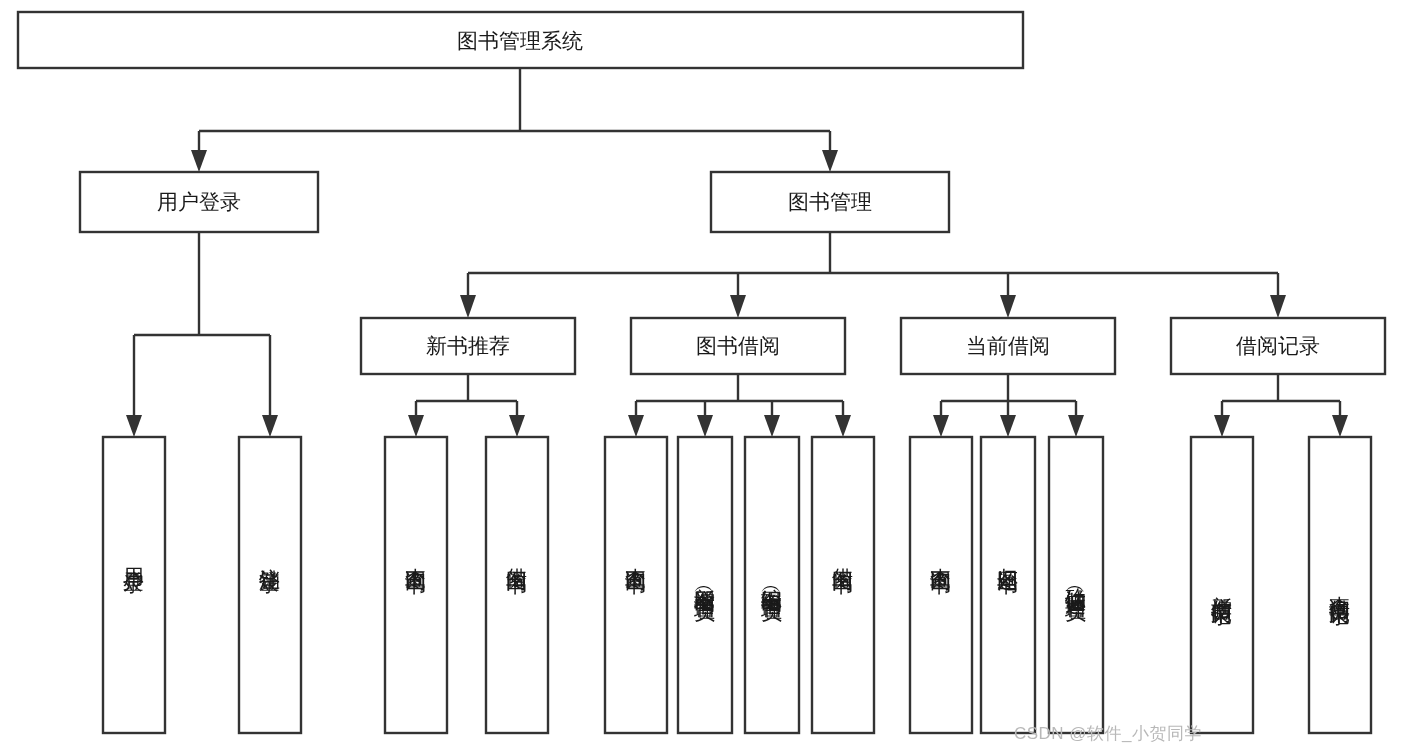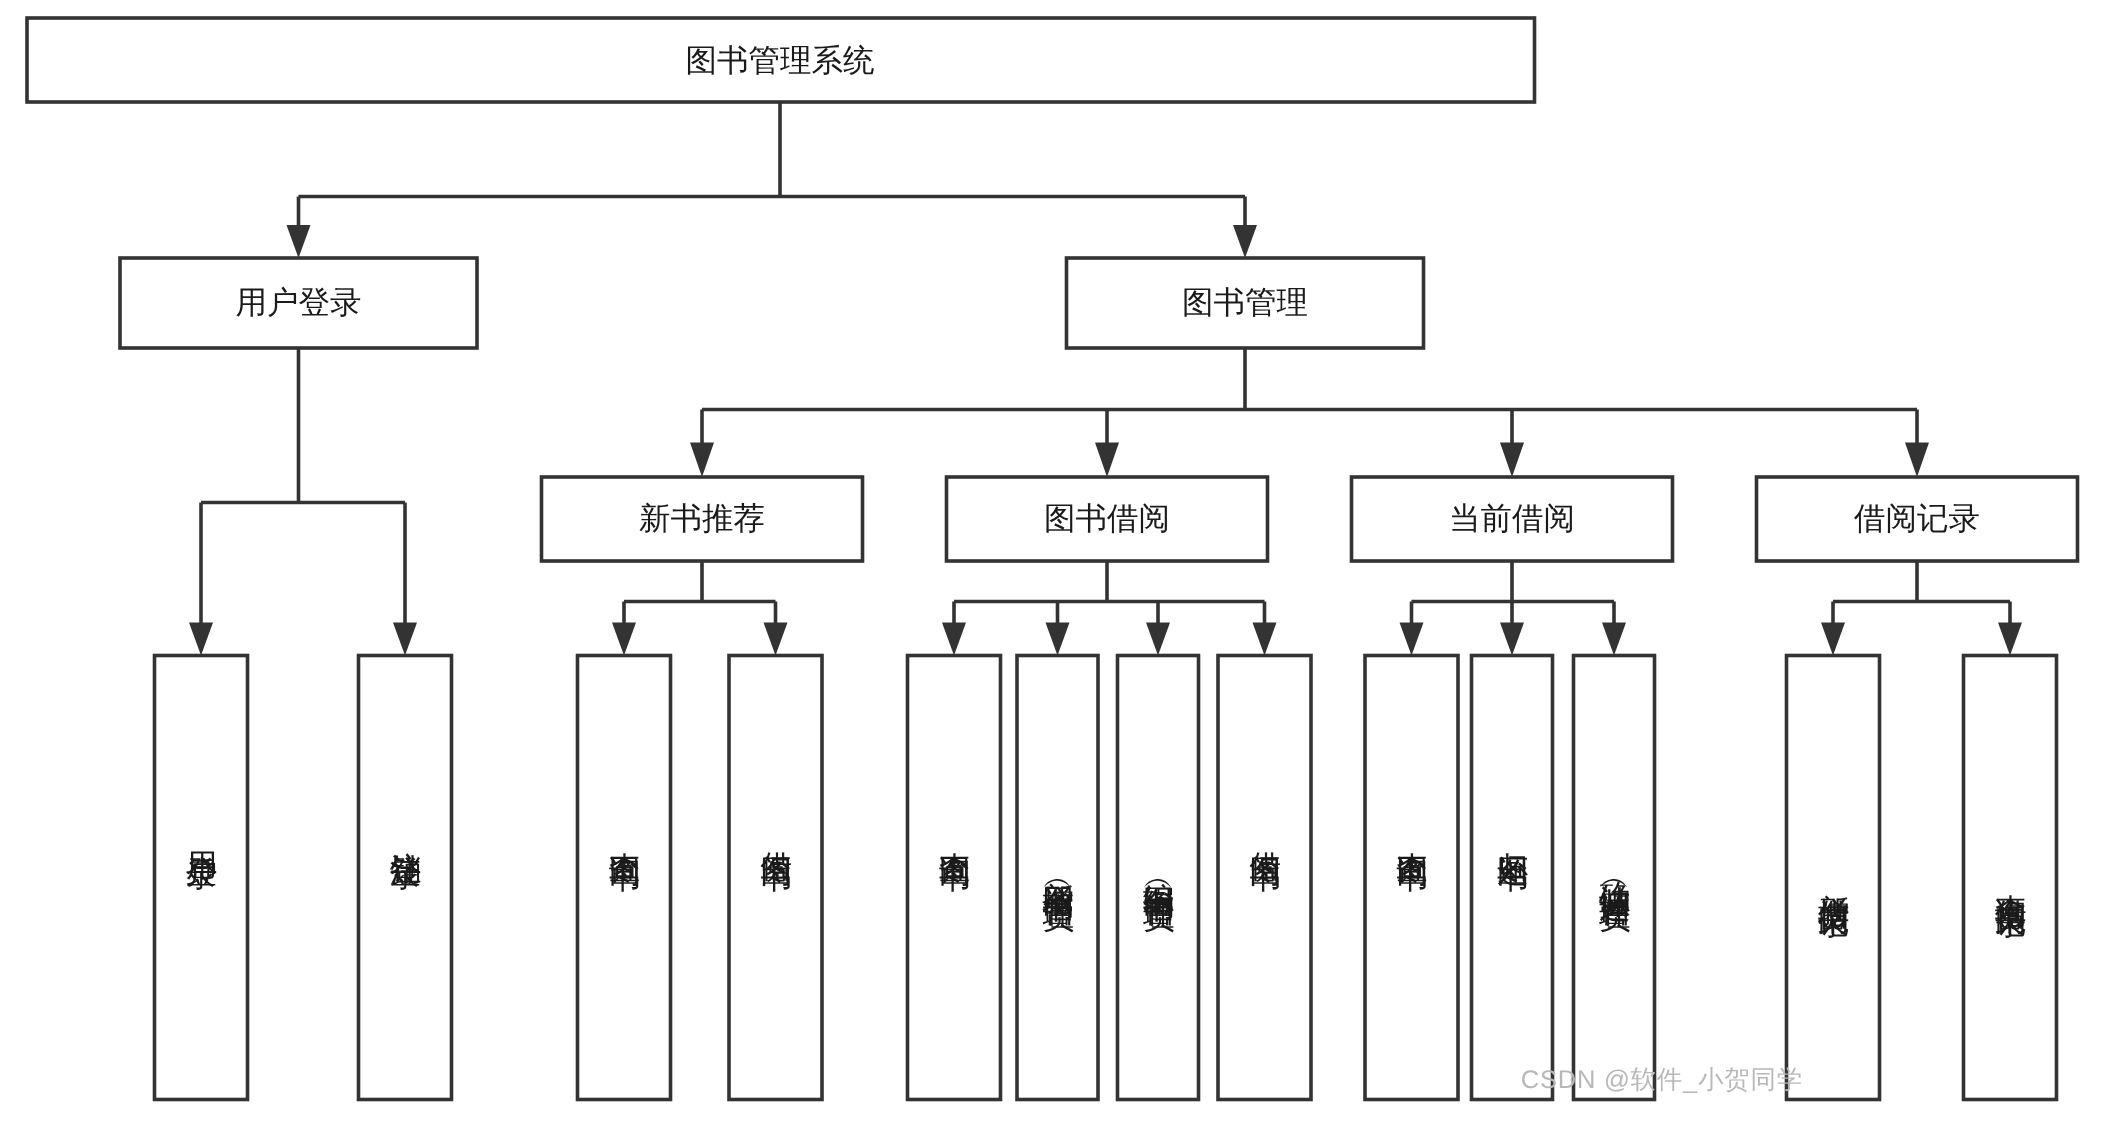--- a/index.html
+++ b/index.html
@@ -54,21 +54,21 @@
     font-size: 21px;
     fill: #1a1a1a;
     writing-mode: vertical-rl;
     text-orientation: upright;
     letter-spacing: 2px;
     text-anchor: middle;
   }
   .watermark {
     position: absolute;
     right: 8px;
-    bottom: 16px;
+    bottom: 2px;
     font-family: "Liberation Sans", "DejaVu Sans", sans-serif;
     font-size: 17px;
     color: #b8b8b8;
     letter-spacing: 0.5px;
     white-space: nowrap;
     user-select: none;
     margin-top: 40px;
   }
 </style>
 </head>

